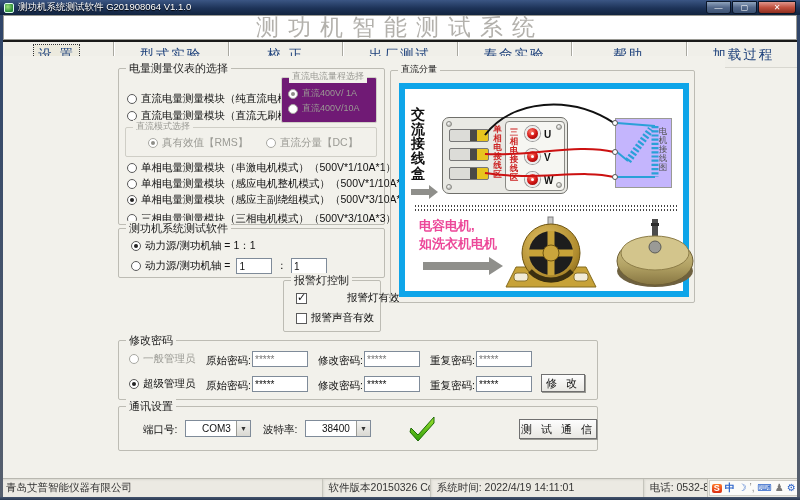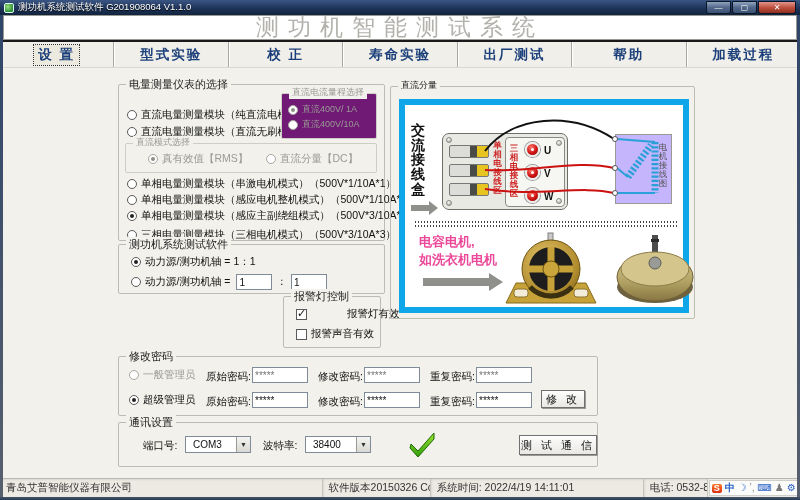--- a/index.html
+++ b/index.html
@@ -23,25 +23,25 @@
   .header-band{position:absolute;left:3px;top:15px;width:794px;height:25px;background:#fff;
     border:1px solid #9a9a94;display:flex;align-items:center;justify-content:center;}
   .header-title{font-size:23px;color:#b3b1ac;letter-spacing:9px;font-family:"Liberation Serif","DejaVu Serif",serif;}
 
   
   .tab-topline{position:absolute;left:0;top:40px;width:800px;height:2px;background:#1a1a1a;}
   .tabbar{position:absolute;left:0;top:42px;width:800px;height:26px;background:#f0efe9;display:flex;
     border-bottom:1px solid #d8d7d0;}
   .tab{flex:1;display:flex;align-items:center;justify-content:center;position:relative;cursor:default;}
   .tab + .tab{border-left:1px solid #a9a8a0;box-shadow:inset 1px 0 0 #ffffff;}
-  .tab-label{font-size:13.5px;font-weight:bold;color:#1b3f7a;letter-spacing:2px;padding:1px 4px;}
+  .tab-label{font-size:13.5px;font-weight:normal;color:#1b3f7a;letter-spacing:2px;padding:1px 4px;}
   .tab.selected .tab-label{outline:1px dotted #333;background:#eceade;}
 
   
-  .content{position:absolute;left:0;top:72px;width:725px;height:410px;background:#f2f1eb;text-decoration:underline;}
+  .content{position:absolute;left:0;top:56px;width:725px;height:410px;background:#f2f1eb;text-decoration:underline;}
 
   .gbox{position:absolute;border:1px solid #bdbcb4;border-radius:2px;}
   .gbox-title{position:absolute;top:-8px;left:7px;background:#f2f1eb;padding:0 3px;font-size:11px;color:#222;white-space:nowrap;}
   .gbox.dim{border-color:#cfcec6;}
   .gbox.dim .gbox-title{color:#9a9a94;font-size:9px;}
 
   .row{position:absolute;display:flex;align-items:center;white-space:nowrap;}
   .radio{width:10px;height:10px;border-radius:50%;border:1px solid #5a5a5a;background:#fff;
     margin-right:4px;position:relative;flex:none;}
   .radio.on::after{content:"";position:absolute;left:2px;top:2px;width:4px;height:4px;border-radius:50%;background:#222;}
@@ -51,21 +51,21 @@
   .cb.on::after{content:"✓";position:absolute;left:0px;top:-3px;font-size:11px;font-weight:bold;color:#111;}
   .lbl{font-size:10.5px;color:#111;}
   .lbl.dim{color:#9a9a94;}
   .lbl.sm{font-size:9px;}
 
   .tfield{height:16px;border:1px solid #7f8b99;background:#fff;font-size:10px;padding:0 2px;color:#111;}
   .btn{position:absolute;border:1px solid #707070;background:linear-gradient(180deg,#fdfdfd,#e9e8e3);
     font-size:11px;color:#111;display:flex;align-items:center;justify-content:center;
     box-shadow:1px 1px 0 #9a9a94;letter-spacing:3px;}
   .combo{position:absolute;height:17px;border:1px solid #7f8b99;background:#fff;display:flex;align-items:center;}
-  .combo .val{flex:1;font-size:10px;padding-left:7px;color:#111;}
+  .combo .val{flex:1;font-size:10px;padding-left:16px;color:#111;}
   .combo .arrow{width:14px;height:100%;background:linear-gradient(180deg,#f4f4f2,#d9d8d2);
     border-left:1px solid #9a9a94;font-size:7px;color:#333;display:flex;align-items:center;justify-content:center;}
 
   
   .wiring-inner{position:absolute;left:8px;top:12px;width:290px;height:214px;background:#fff;border:6px solid #0ea5e9;}
   .vtext{word-break:break-all;line-height:1.05;text-align:center;}
   .junction-label{position:absolute;left:5px;top:18px;width:16px;font-size:14px;font-weight:bold;color:#111;}
   .arrow-wrap{position:absolute;}
   .arrow-shaft{position:absolute;background:#8f8f8b;}
   .arrow-head{position:absolute;width:0;height:0;border-style:solid;border-color:transparent transparent transparent #8f8f8b;}
@@ -137,24 +137,24 @@
     <div class="tab selected">
         <span class="tab-label">设  置</span>
       </div>
     <div class="tab">
         <span class="tab-label">型式实验</span>
       </div>
     <div class="tab">
         <span class="tab-label">校  正</span>
       </div>
     <div class="tab">
+        <span class="tab-label">出厂测试</span>
+      </div>
+    <div class="tab">
         <span class="tab-label">寿命实验</span>
-      </div>
-    <div class="tab">
-        <span class="tab-label">出厂测试</span>
       </div>
     <div class="tab">
         <span class="tab-label">帮助</span>
       </div>
     <div class="tab">
         <span class="tab-label">加载过程</span>
       </div>
   </div>
 
   <div class="content">

